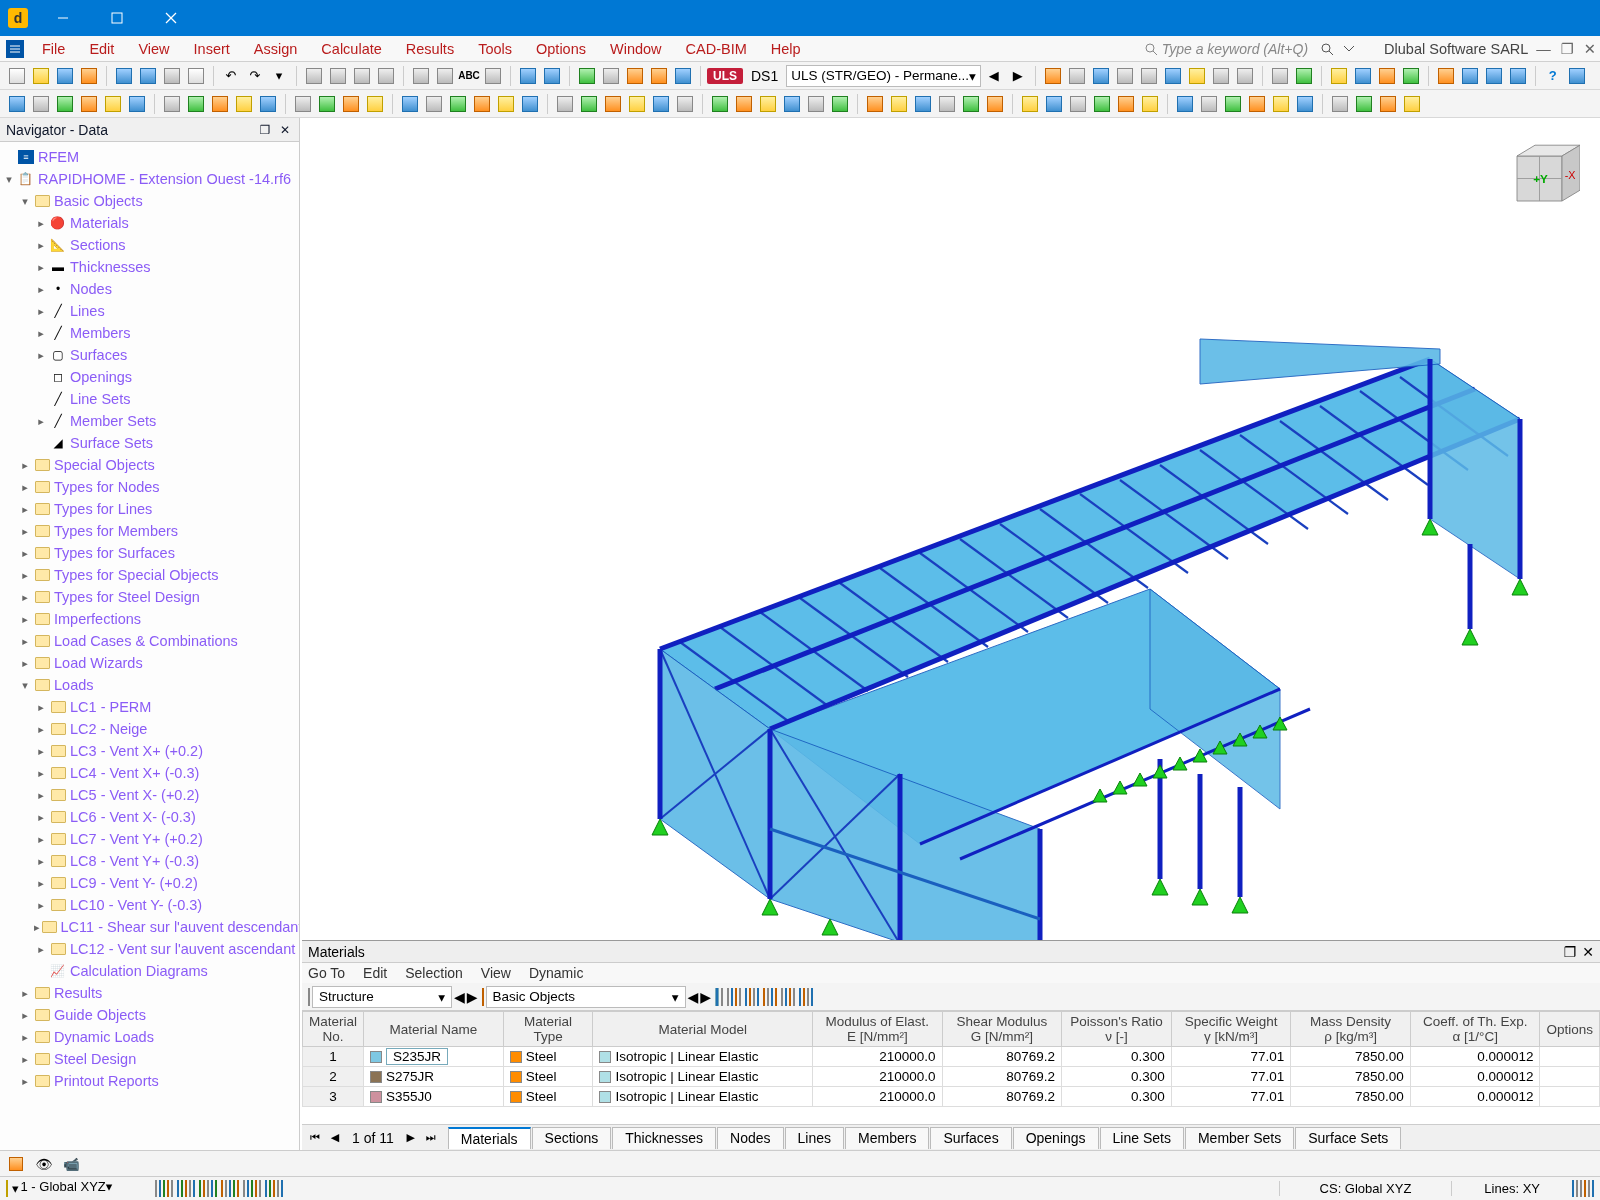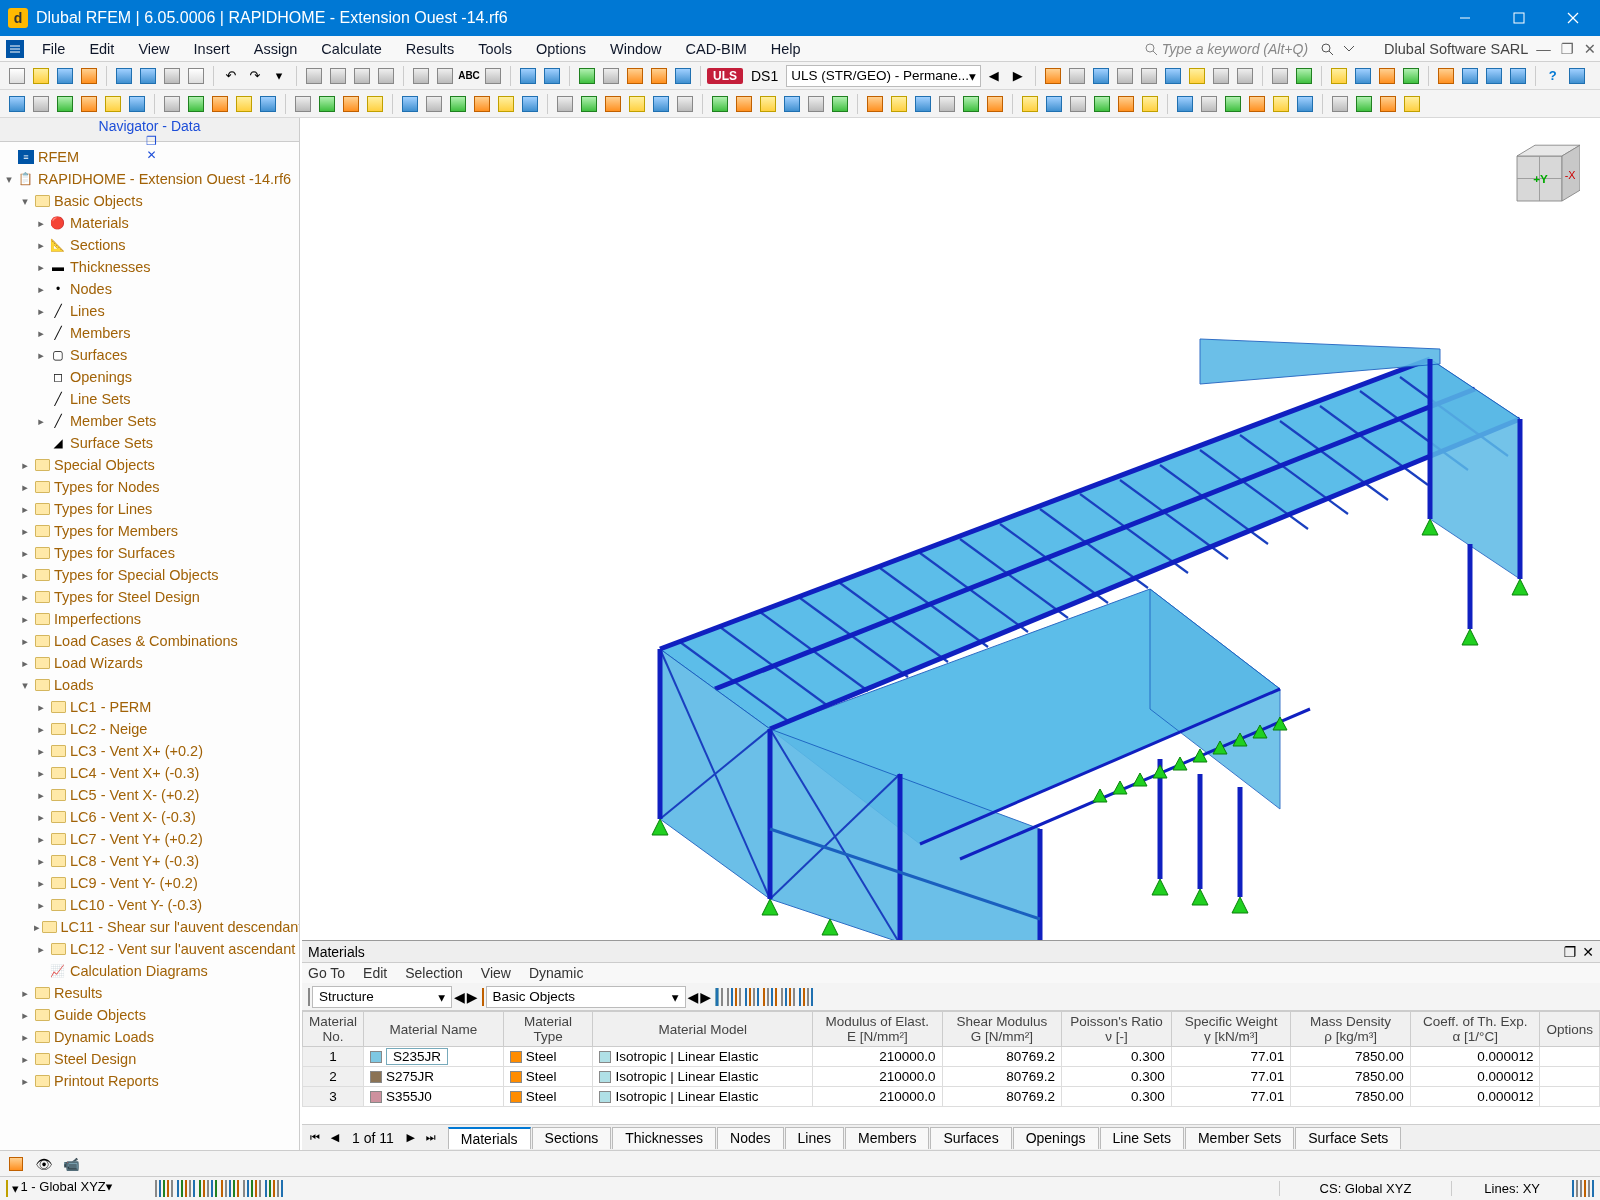--- a/index.html
+++ b/index.html
@@ -7,47 +7,47 @@
 
   
   .titlebar { height: 36px; background: #0078d4; color: #fff; display: flex; align-items: center; padding: 0 0 0 8px; font-size: 16px; }
   .titlebar .icon { width: 20px; height: 20px; background: #ffb900; border-radius: 3px; margin-right: 8px; display: flex; align-items: center; justify-content: center; font-size: 14px; font-weight: bold; color: #333; }
   .titlebar .title { flex: 1; }
   .titlebar .win-btn { width: 54px; height: 36px; display: flex; align-items: center; justify-content: center; cursor: pointer; }
 
   
   .menubar { height: 26px; background: #f8f8f8; border-bottom: 1px solid #d0d0d0; display: flex; align-items: center; font-size: 14.5px; padding: 0 4px; }
   .menubar .file-icon { width: 18px; height: 18px; background: #0054a6; margin: 0 6px 0 2px; display: flex; align-items: center; justify-content: center; color: #fff; font-size: 8px; }
-  .menubar .menu-item { padding: 17px 12px; height: 100%; display: flex; align-items: center; cursor: pointer; color: #0f172a; }
+  .menubar .menu-item { padding: 17px 12px; height: 100%; display: flex; align-items: center; cursor: pointer; color: #b91c1c; }
   .menubar .spacer { flex: 1; }
   .menubar .search { display: flex; align-items: center; color: #888; font-size: 14px; font-style: italic; }
   .menubar .right-box { display: flex; align-items: center; gap: 4px; margin-left: 12px; }
   .menubar .company { color: #444; font-size: 14.5px; margin-right: 4px; }
 
   
   .toolbar { height: 28px; background: #f4f4f4; border-bottom: 1px solid #d8d8d8; display: flex; align-items: center; padding: 0 6px; gap: 2px; }
   .toolbar .tb-btn { width: 22px; height: 22px; border: 1px solid transparent; border-radius: 2px; display: flex; align-items: center; justify-content: center; cursor: pointer; font-size: 13px; }
   .toolbar .sep { width: 1px; height: 20px; background: #ccc; margin: 0 4px; }
   .toolbar .uls-badge { background: #c41e3a; color: #fff; padding: 1px 6px; font-weight: bold; font-size: 12px; border-radius: 2px; }
   .toolbar .combo { height: 22px; border: 1px solid #bbb; background: #fff; padding: 0 4px; font-size: 13.5px; display: flex; align-items: center; }
 
   
   .main { display: flex; height: calc(1200px - 36px - 26px - 28px - 28px - 24px - 26px); }
 
   
   .navigator { width: 300px; border-right: 1px solid #ccc; display: flex; flex-direction: column; background: #fdfdfd; }
-  .navigator .nav-title { height: 24px; background: #f0f0f0; border-bottom: 1px solid #ccc; display: flex; align-items: center; padding: 0 6px; font-size: 14px; color: #1d4ed8; flex-direction: column; }
+  .navigator .nav-title { height: 24px; background: #f0f0f0; border-bottom: 1px solid #ccc; display: flex; align-items: center; padding: 0 6px; font-size: 14px; color: #0f172a; }
   .navigator .nav-title .spacer { flex: 1; }
   .navigator .nav-title .panel-btn { width: 16px; height: 16px; cursor: pointer; margin-left: 4px; display: flex; align-items: center; justify-content: center; font-size: 12px; }
   .tree { flex: 1; overflow-y: auto; padding: 4px 2px; font-size: 14.5px; }
   .tree-node { display: flex; align-items: center; height: 22px; cursor: pointer; white-space: nowrap; }
   .tw { display: inline-block; width: 14px; text-align: center; color: #666; font-size: 11px; }
   .tree-icon { width: 16px; height: 14px; margin: 0 4px 0 2px; display: inline-flex; align-items: center; justify-content: center; font-size: 12px; }
   .folder { background: #ffe9a8; border: 1px solid #d4b65e; border-radius: 1px; width: 15px; height: 12px; }
-  .tree-label { color: #a16207; }
+  .tree-label { color: #8b5cf6; }
 
   
   .viewport { flex: 1; position: relative; background: #fff; } 
   .nav-cube { position: absolute; top: 20px; right: 20px; width: 90px; height: 90px; }
   .axis-triad { position: absolute; bottom: 20px; left: 40px; width: 80px; height: 80px; }
 
   
   .table-panel { position: absolute; bottom: 50px; left: 302px; right: 0; height: 210px; border-top: 1px solid #999; background: #f8f8f8; display: flex; flex-direction: column; }
   .table-panel .tp-title { height: 22px; background: #eee; border-bottom: 1px solid #ccc; display: flex; align-items: center; padding: 0 6px; font-size: 14px; }
   .table-panel .tp-title .spacer { flex: 1; }
@@ -84,21 +84,20 @@
 
   
   .model-area { position: absolute; inset: 0; }
   .model-svg { width: 100%; height: 100%; }
 </style>
 </head>
 <body>
 
 <div class="titlebar">
   <div class="icon">d</div>
-  <div class="title">Dlubal RFEM | 6.05.0006 | RAPIDHOME - Extension Ouest -14.rf6</div>
   <div class="win-btn">
     <svg width="12" height="12">
         <line x1="1" y1="6" x2="11" y2="6" stroke="#fff" stroke-width="1"></line>
       </svg>
   </div>
   <div class="win-btn">
     <svg width="12" height="12">
         <rect x="1" y="1" width="10" height="10" fill="none" stroke="#fff" stroke-width="1"></rect>
       </svg>
   </div>

